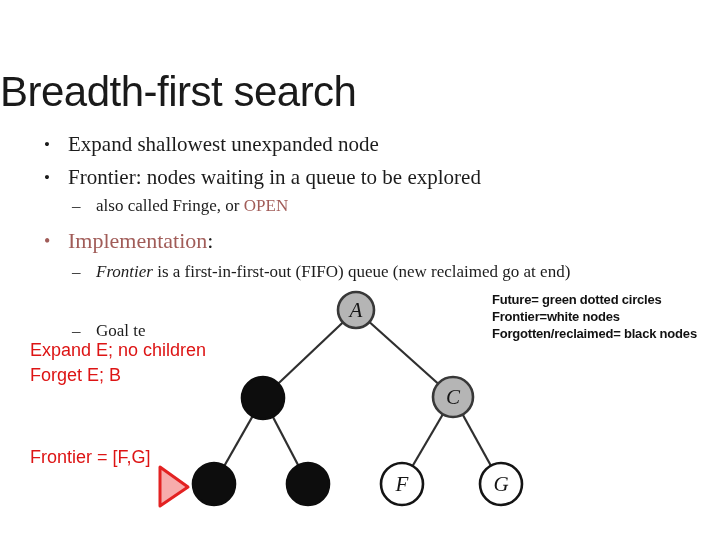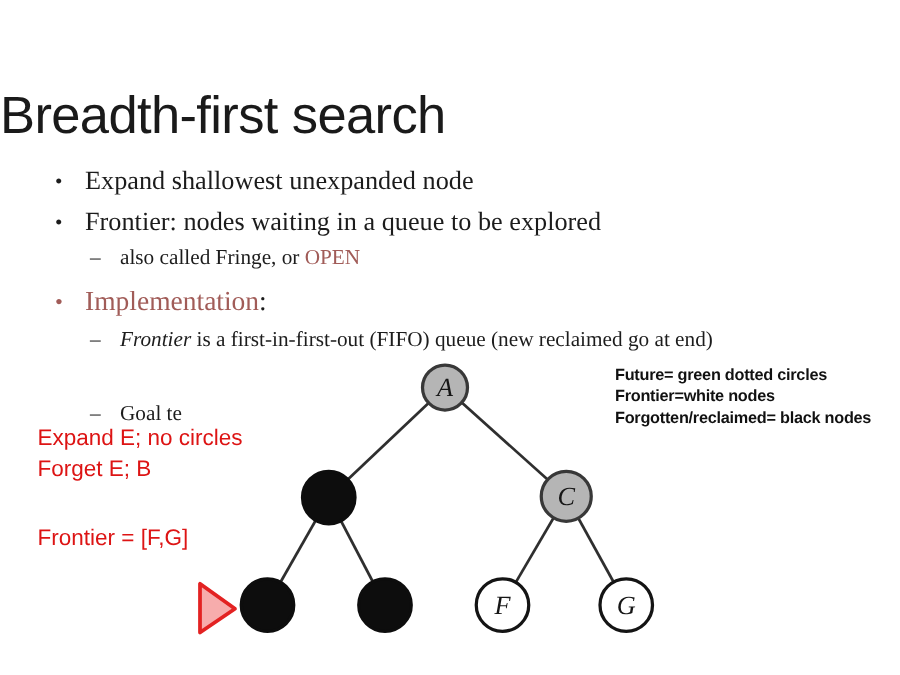--- a/index.html
+++ b/index.html
@@ -33,21 +33,21 @@
     position: absolute; left: 492px; top: 291px;
     font-size: 13px; line-height: 17px; color: #111111;
     letter-spacing: -0.2px;
     font-weight: bold;
   }
   .red-block {
     position: absolute; left: 30px; color: #dd1414;
     font-size: 18px; line-height: 25px; white-space: nowrap;
   }
   .rb1 { top: 338px; }
-  .rb2 { top: 418px; }
+  .rb2 { top: 445px; }
   .tree-svg {
     position: absolute; left: 0; top: 0; width: 720px; height: 540px;
     pointer-events: none;
   }
 </style>
 </head>
 <body>
 
 <div class="slide">
 
@@ -77,21 +77,21 @@
     <span class="dash">–</span><span>Goal te</span>
   </div>
 
   <div class="legend">
     <div>Future= green dotted circles</div>
     <div>Frontier=white nodes</div>
     <div>Forgotten/reclaimed= black nodes</div>
   </div>
 
   <div class="red-block rb1">
-    <div>Expand E; no circles</div>
+    <div>Expand E; no children</div>
     <div>Forget E; B</div>
   </div>
 
   <div class="red-block rb2">
     <div>Frontier = [F,G]</div>
   </div>
 
   <svg id="tree-svg" class="tree-svg" viewBox="0 0 720 540">
       <line x1="356" y1="310" x2="263" y2="398" stroke="#2f2f2f" stroke-width="2.2"></line>
       <line x1="356" y1="310" x2="453" y2="397" stroke="#2f2f2f" stroke-width="2.2"></line>

